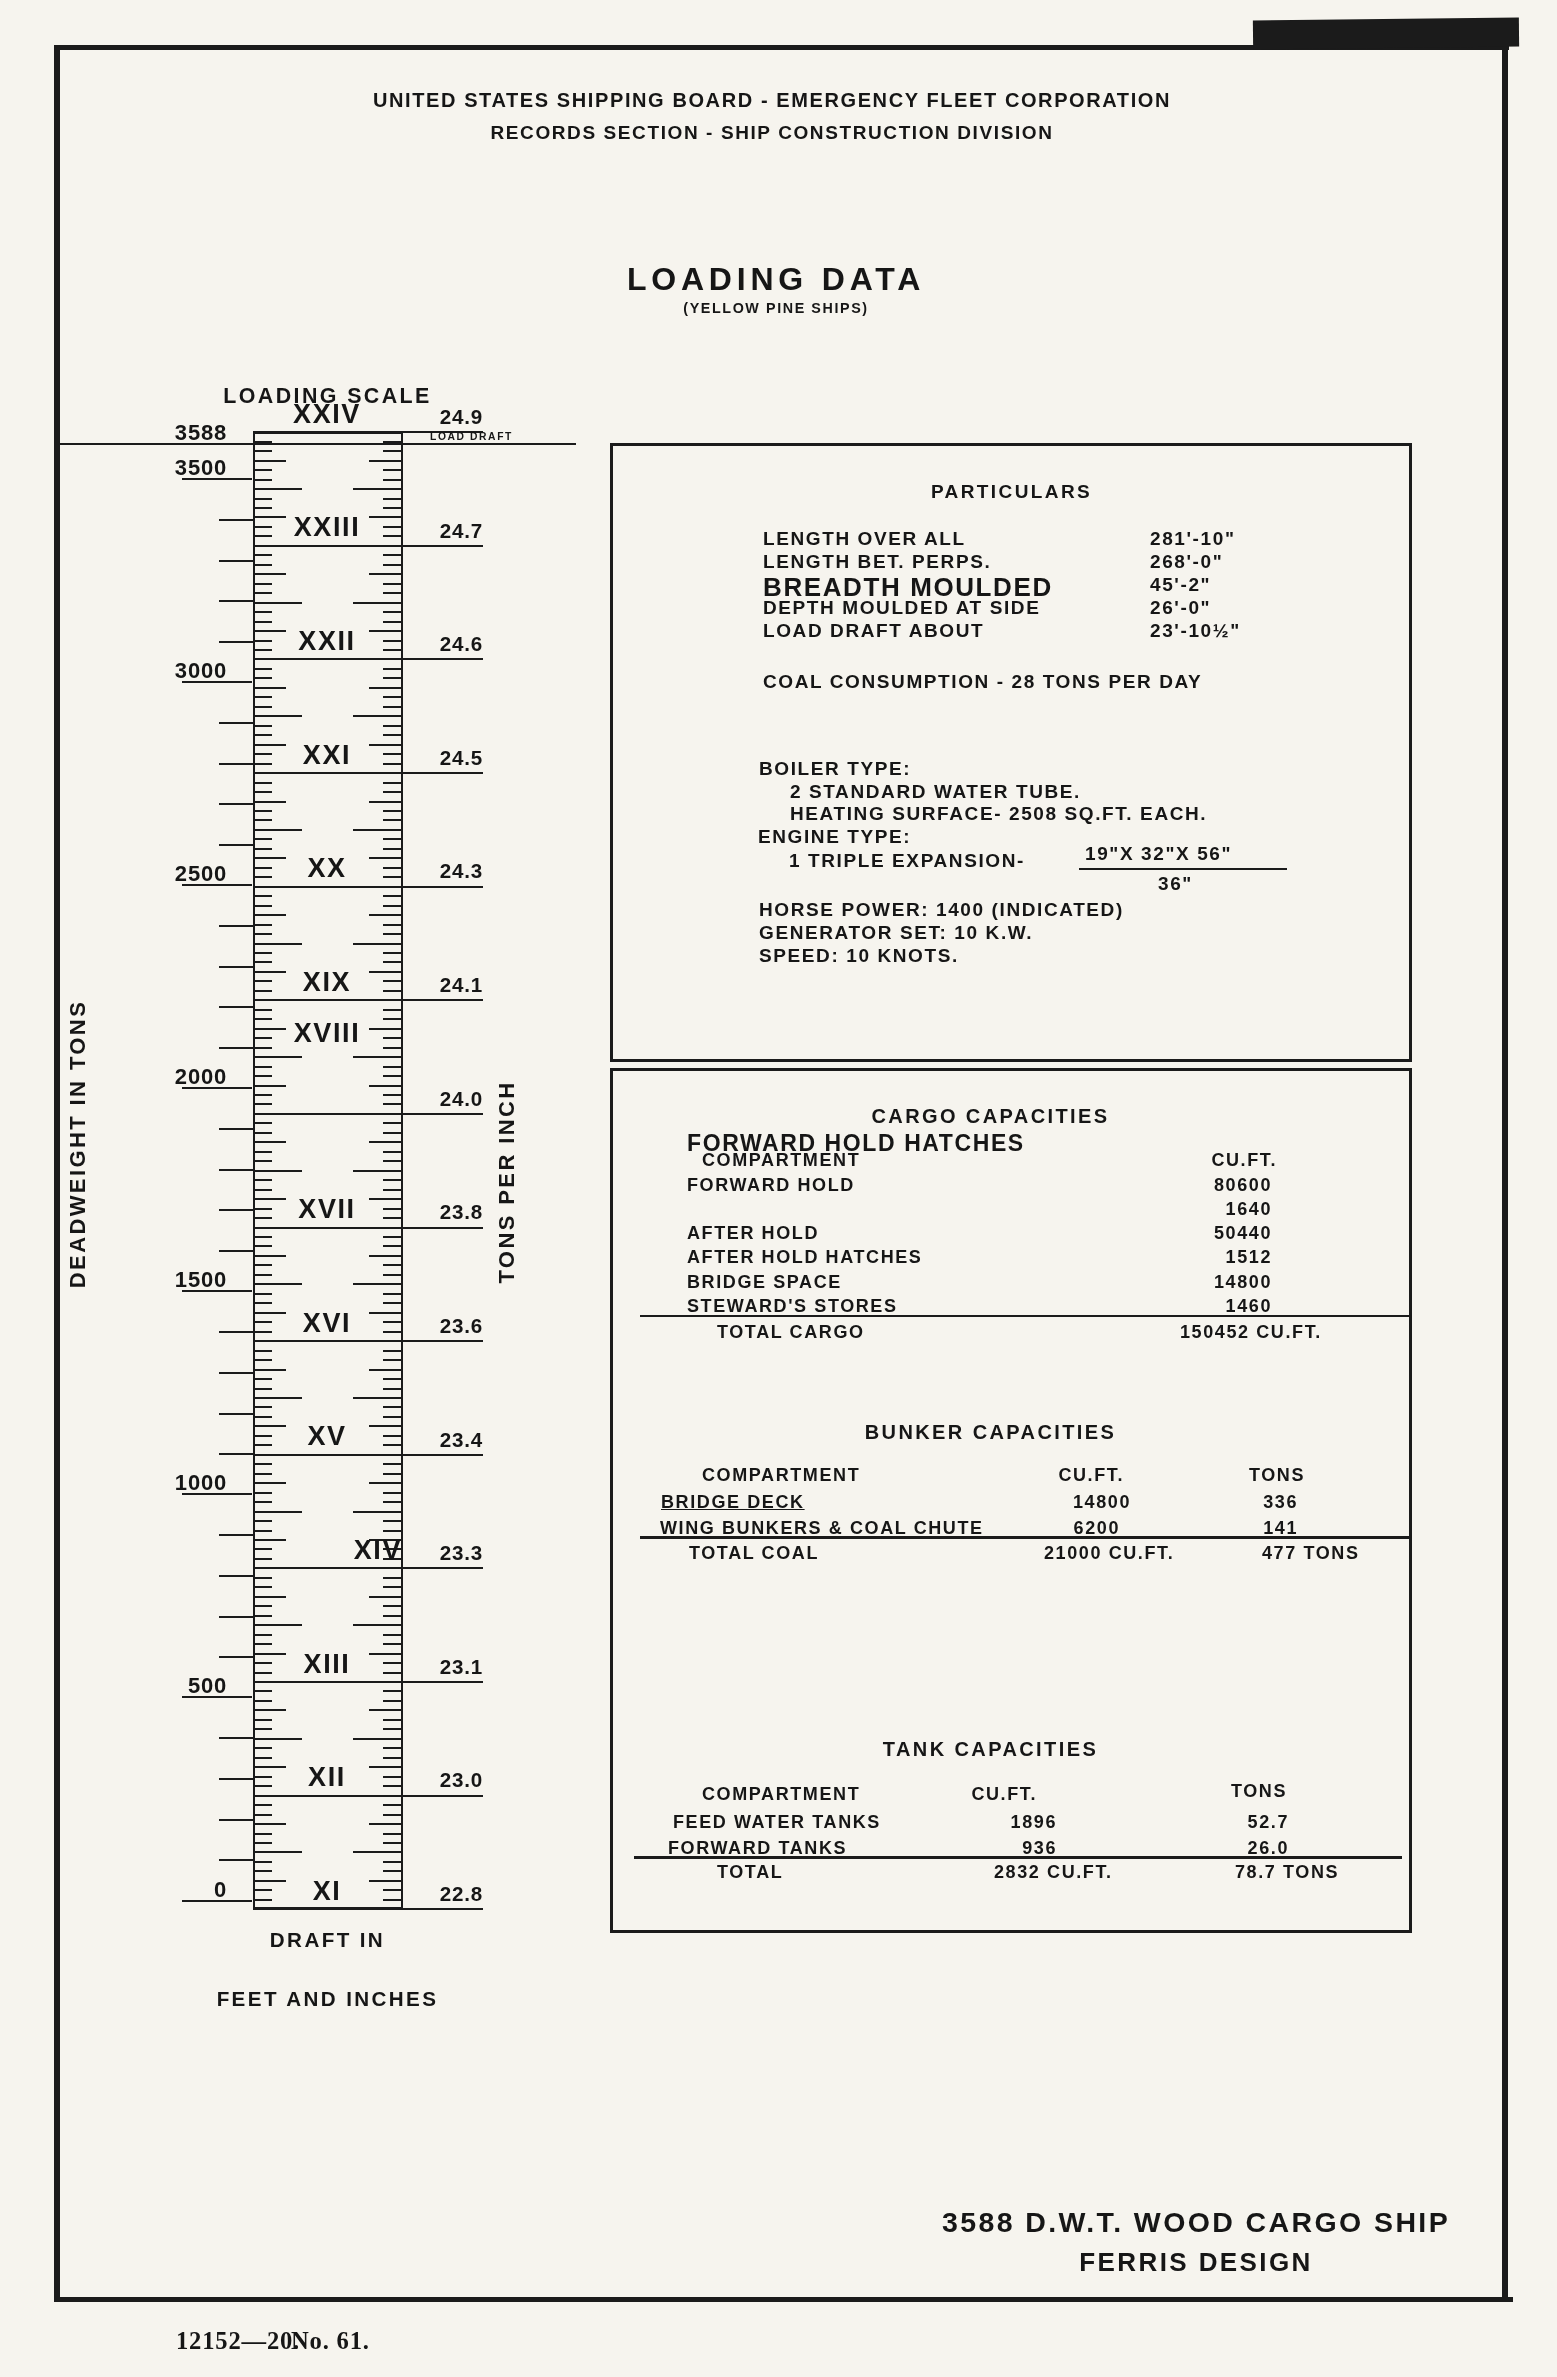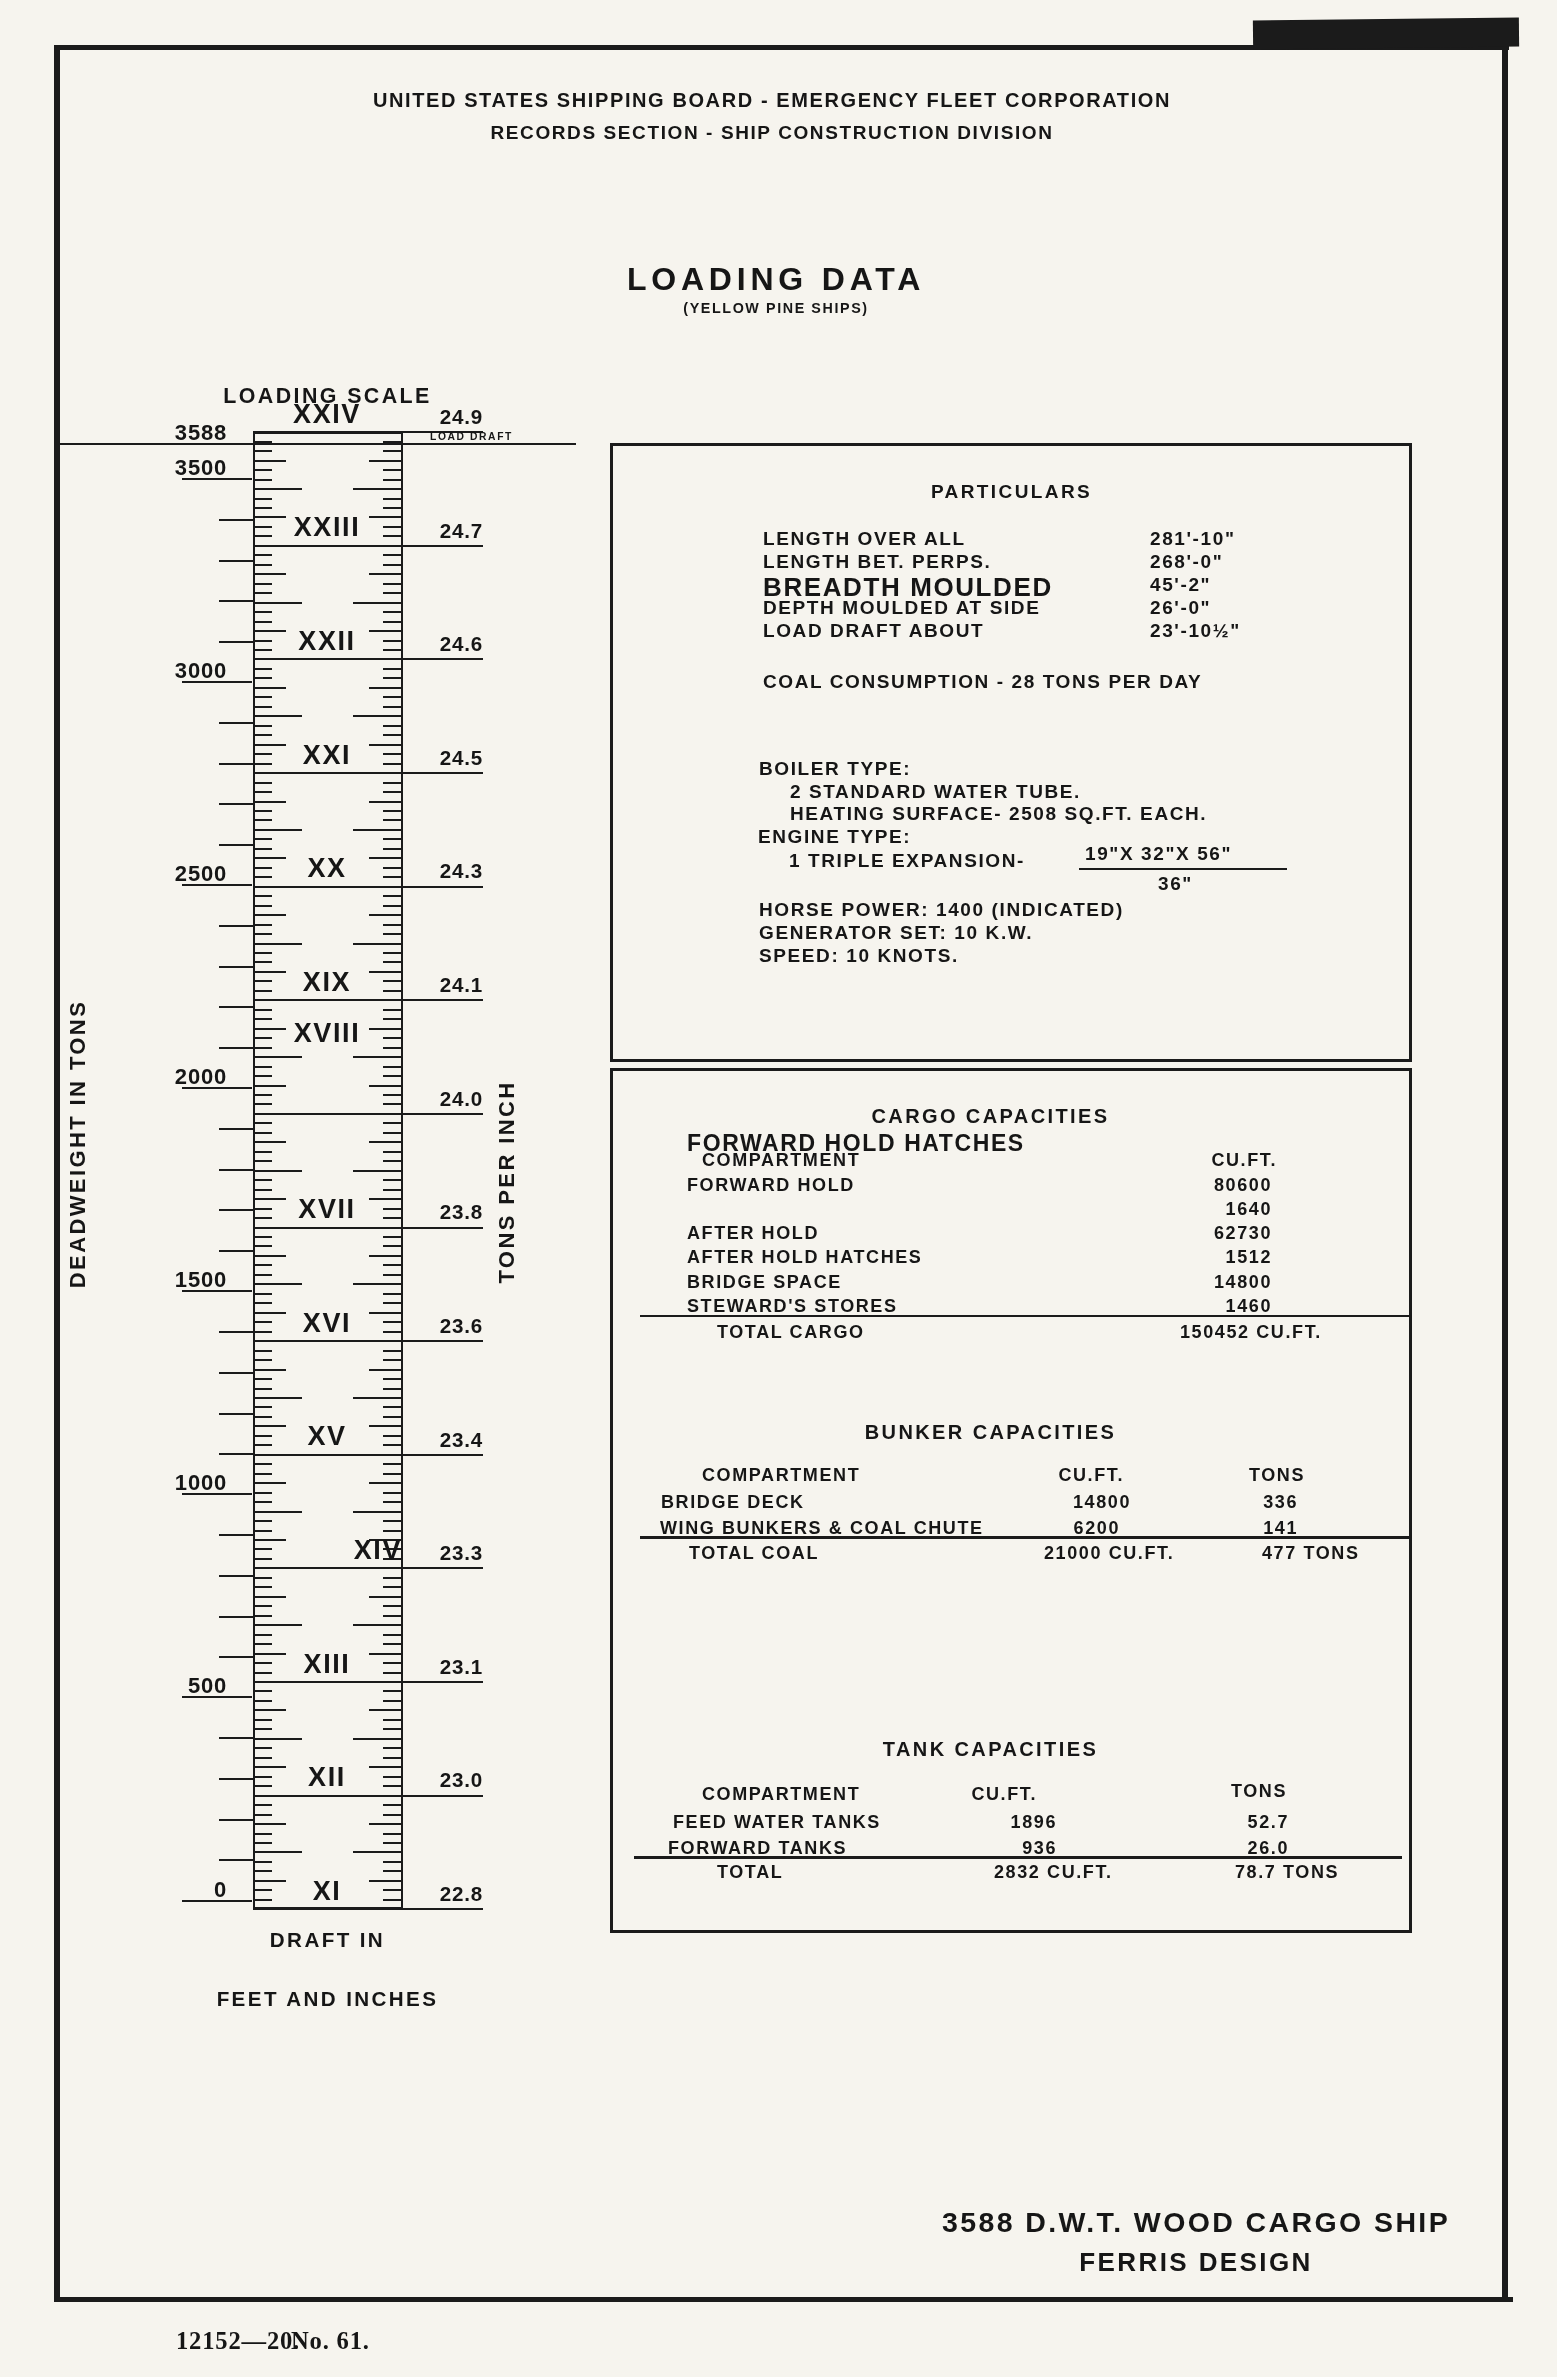--- a/index.html
+++ b/index.html
@@ -444,36 +444,36 @@
 <div class="box" style="left:610px;top:1068px;width:802px;height:865px;"></div>
 
 <div class="t ctr" style="left:832px;top:1106px;width:317px;font-size:20px;letter-spacing:2.4px;">CARGO CAPACITIES</div>
 <div class="t" style="left:702px;top:1151px;font-size:18px;letter-spacing:1.6px;">COMPARTMENT</div>
 <div class="t r" style="left:1119px;top:1151px;width:158px;font-size:18px;letter-spacing:1.6px;">CU.FT.</div>
 <div class="t" style="left:687px;top:1176px;font-size:18px;letter-spacing:1.6px;">FORWARD HOLD</div>
 <div class="t r" style="left:1114px;top:1176px;width:158px;font-size:18px;letter-spacing:1.6px;">80600</div>
 <div class="t" style="left:687px;top:1132px;font-size:23px;letter-spacing:1.6px;">FORWARD HOLD HATCHES</div>
 <div class="t r" style="left:1114px;top:1200px;width:158px;font-size:18px;letter-spacing:1.6px;">1640</div>
 <div class="t" style="left:687px;top:1224px;font-size:18px;letter-spacing:1.6px;">AFTER HOLD</div>
-<div class="t r" style="left:1114px;top:1224px;width:158px;font-size:18px;letter-spacing:1.6px;">62730</div>
+<div class="t r" style="left:1114px;top:1224px;width:158px;font-size:18px;letter-spacing:1.6px;">50440</div>
 <div class="t" style="left:687px;top:1248px;font-size:18px;letter-spacing:1.6px;">AFTER HOLD HATCHES</div>
 <div class="t r" style="left:1114px;top:1248px;width:158px;font-size:18px;letter-spacing:1.6px;">1512</div>
 <div class="t" style="left:687px;top:1273px;font-size:18px;letter-spacing:1.6px;">BRIDGE SPACE</div>
 <div class="t r" style="left:1114px;top:1273px;width:158px;font-size:18px;letter-spacing:1.6px;">14800</div>
 <div class="t" style="left:687px;top:1297px;font-size:18px;letter-spacing:1.6px;">STEWARD'S STORES</div>
 <div class="t r" style="left:1114px;top:1297px;width:158px;font-size:18px;letter-spacing:1.6px;">1460</div>
 <div class="ln" style="left:640px;top:1315px;width:770px;height:2.4px;"></div>
 <div class="t" style="left:717px;top:1323px;font-size:18px;letter-spacing:1.6px;">TOTAL CARGO</div>
 <div class="t" style="left:1180px;top:1323px;font-size:18px;letter-spacing:1.6px;">150452 CU.FT.</div>
 
 <div class="t ctr" style="left:832px;top:1422px;width:317px;font-size:20px;letter-spacing:2.4px;">BUNKER CAPACITIES</div>
 <div class="t" style="left:702px;top:1466px;font-size:18px;letter-spacing:1.6px;">COMPARTMENT</div>
 <div class="t r" style="left:966px;top:1466px;width:158px;font-size:18px;letter-spacing:1.6px;">CU.FT.</div>
 <div class="t r" style="left:1147px;top:1466px;width:158px;font-size:18px;letter-spacing:1.6px;">TONS</div>
-<div class="t" style="left:661px;top:1493px;font-size:18px;letter-spacing:1.6px;">BRIDGE DECK</div>
+<div class="t" style="left:661px;top:1493px;font-size:18px;letter-spacing:1.6px;text-decoration:underline;">BRIDGE DECK</div>
 <div class="t r" style="left:973px;top:1493px;width:158px;font-size:18px;letter-spacing:1.6px;">14800</div>
 <div class="t r" style="left:1140px;top:1493px;width:158px;font-size:18px;letter-spacing:1.6px;">336</div>
 <div class="t" style="left:660px;top:1519px;font-size:18px;letter-spacing:1.6px;">WING BUNKERS &amp; COAL CHUTE</div>
 <div class="t r" style="left:962px;top:1519px;width:158px;font-size:18px;letter-spacing:1.6px;">6200</div>
 <div class="t r" style="left:1140px;top:1519px;width:158px;font-size:18px;letter-spacing:1.6px;">141</div>
 <div class="ln" style="left:640px;top:1536px;width:770px;height:3.2px;"></div>
 <div class="t" style="left:689px;top:1544px;font-size:18px;letter-spacing:1.6px;">TOTAL COAL</div>
 <div class="t" style="left:1044px;top:1544px;font-size:18px;letter-spacing:1.6px;">21000 CU.FT.</div>
 <div class="t" style="left:1262px;top:1544px;font-size:18px;letter-spacing:1.6px;">477 TONS</div>
 

